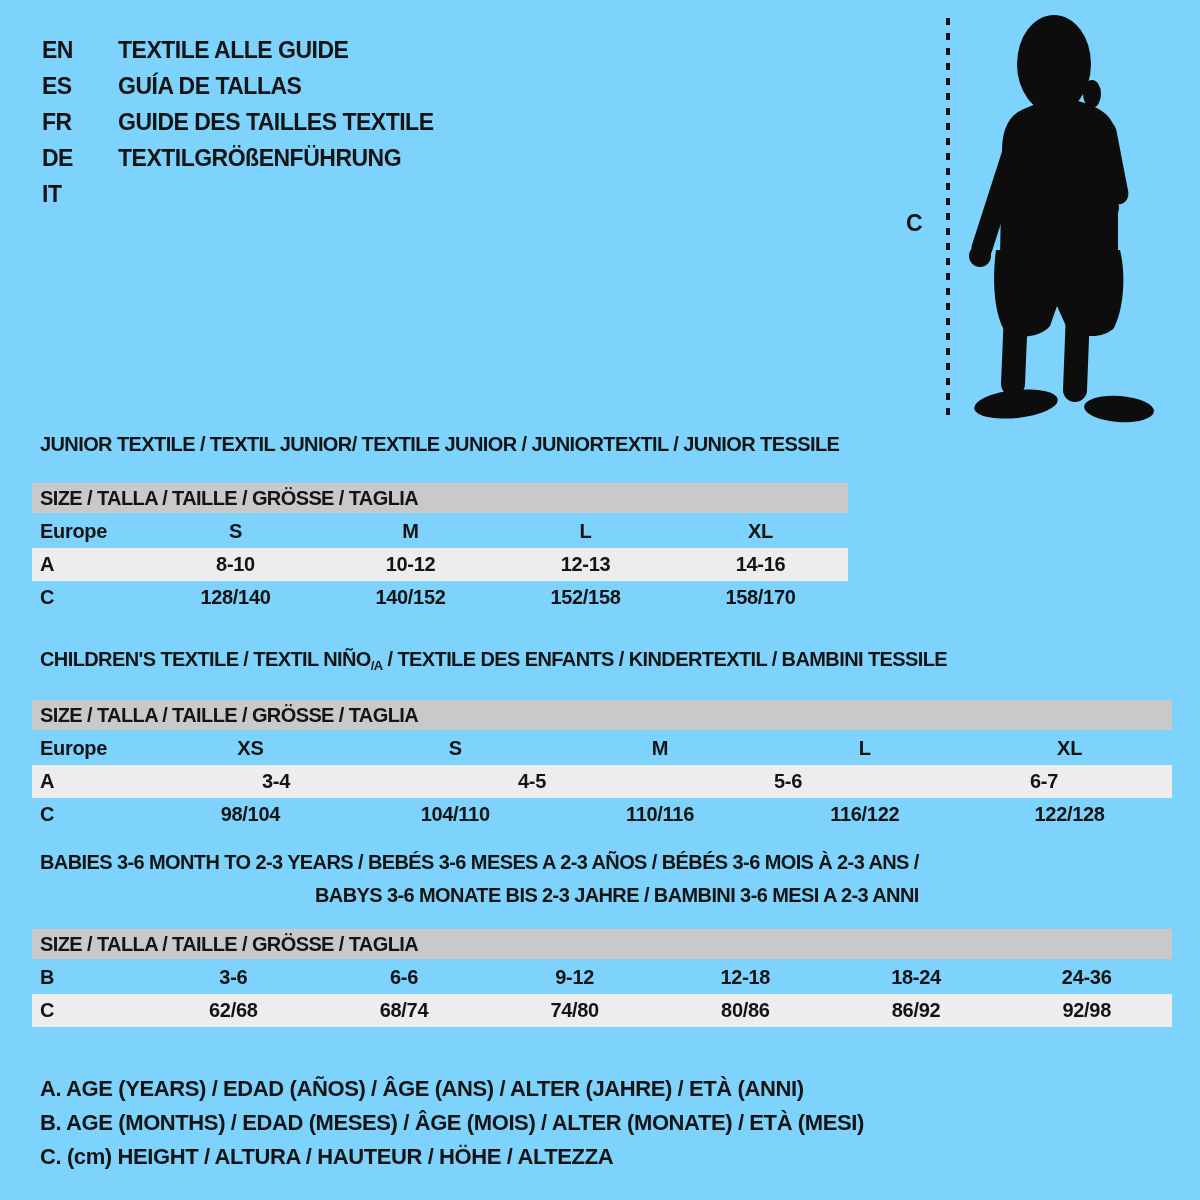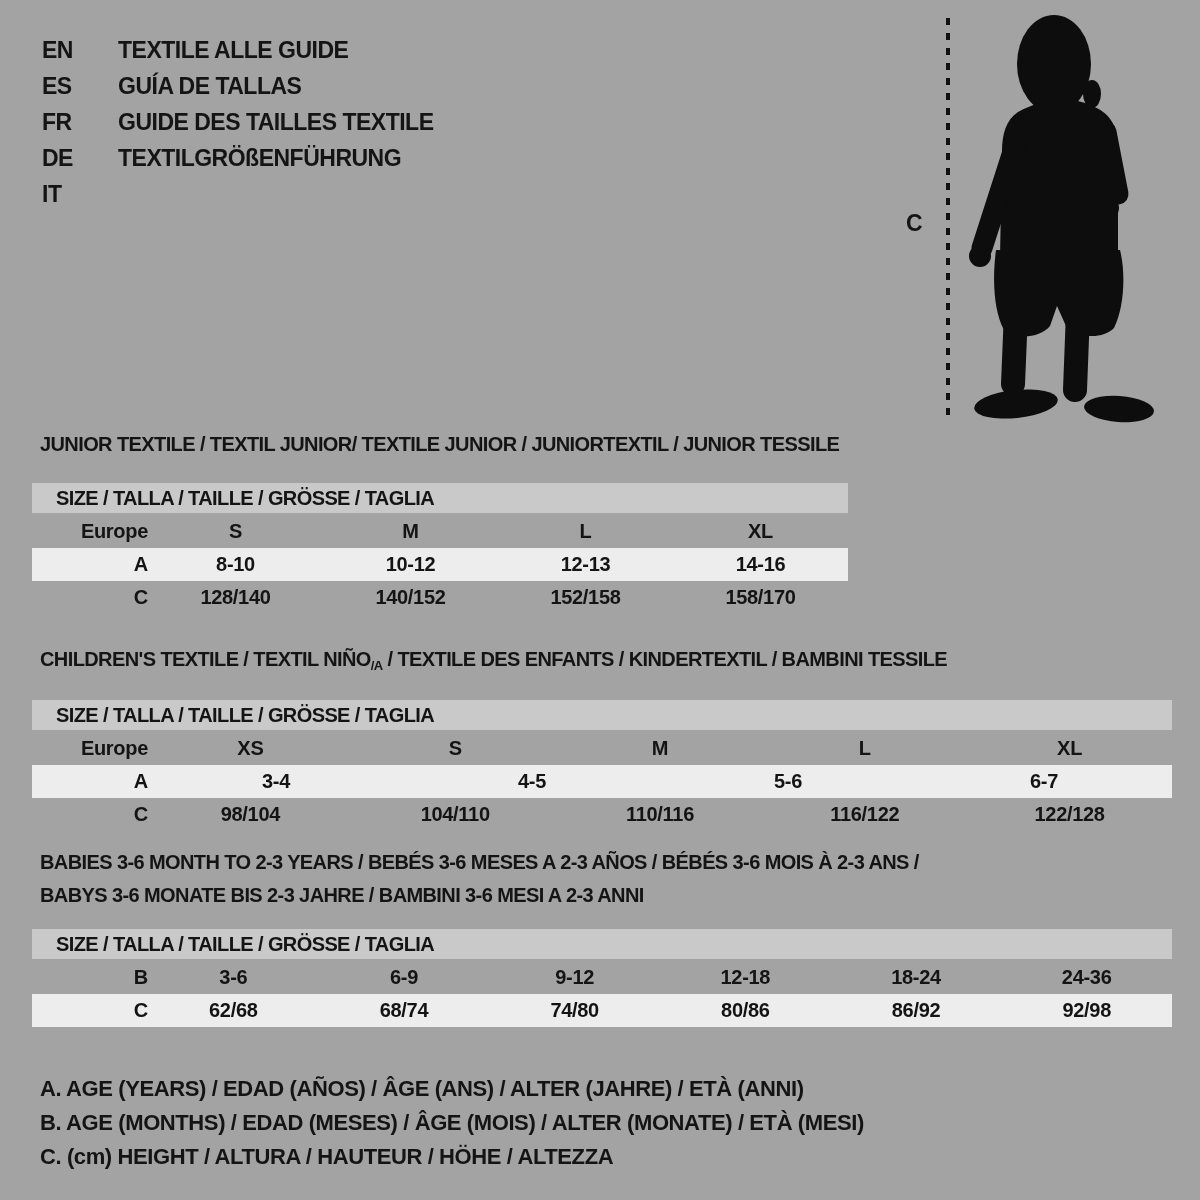--- a/index.html
+++ b/index.html
@@ -1,42 +1,42 @@
 <!DOCTYPE html>
 <html><head>
 <meta charset="utf-8">
 <style>
   html,body{margin:0;padding:0;background:#ffffff;}
   .page{
-    position:relative;width:1200px;height:1200px;background:#a3a3a3;overflow:hidden;
+    position:relative;width:1200px;height:1200px;background:#7dd3fc;overflow:hidden;
     font-family:"Liberation Sans","DejaVu Sans",sans-serif;
     font-weight:700;color:#141414;
   }
   
   .lang-block{position:absolute;left:42px;top:32px;}
   .lang-row{display:flex;height:36px;line-height:36px;font-size:23px;letter-spacing:-0.5px;white-space:nowrap;}
   .lang-code{width:76px;flex:0 0 76px;}
   
   .dash-line{position:absolute;left:944px;top:18px;}
   .c-label{position:absolute;left:906px;top:210px;font-size:23px;}
   .toddler{position:absolute;left:956px;top:12px;}
   
-  .sec-title{position:absolute;left:40px;font-size:20px;letter-spacing:-0.6px;white-space:nowrap;}
+  .sec-title{position:absolute;left:40px;font-size:20px;letter-spacing:-0.6px;white-space:nowrap;text-align:right;}
   .title-junior{top:433px;}
   .title-children{top:648px;}
   .title-babies{top:846px;line-height:33px;}
   .subsz{font-size:13px;position:relative;top:4px;}
   
   .table{position:absolute;left:32px;}
   .t-junior{top:483px;width:816px;}
   .t-children{top:700px;width:1140px;}
   .t-babies{top:929px;width:1140px;}
-  .thead{height:30px;line-height:30px;background:#c9c9c9;padding-left:24px;font-size:20px;letter-spacing:-0.6px;margin-bottom:2px;}
+  .thead{height:30px;line-height:30px;background:#c9c9c9;padding-left:8px;font-size:20px;letter-spacing:-0.6px;margin-bottom:2px;}
   .trow{display:flex;height:33px;line-height:33px;font-size:20px;letter-spacing:-0.3px;}
-  .tlabel{width:108px;flex:0 0 108px;padding-left:8px;text-align:right;}
+  .tlabel{width:108px;flex:0 0 108px;padding-left:8px;text-align:left;}
   .tcell{flex:1;text-align:center;}
   .shade{background:#ededed;}
   
   .footnotes{position:absolute;left:40px;top:1072px;}
   .footnote{height:34px;line-height:34px;font-size:22px;letter-spacing:-0.4px;white-space:nowrap;}
 </style>
 </head>
 <body>
 
 <div class="page">
@@ -142,21 +142,21 @@
 
   <div class="sec-title title-babies">
     <div>BABIES 3-6 MONTH TO 2-3 YEARS / BEBÉS 3-6 MESES A 2-3 AÑOS / BÉBÉS 3-6 MOIS À 2-3 ANS /</div>
     <div>BABYS 3-6 MONATE BIS 2-3 JAHRE / BAMBINI 3-6 MESI A 2-3 ANNI</div>
   </div>
   <div class="table t-babies">
     <div class="thead">SIZE / TALLA / TAILLE / GRÖSSE / TAGLIA</div>
     <div class="trow">
       <span class="tlabel">B</span>
       <span class="tcell">3-6</span>
-      <span class="tcell">6-9</span>
+      <span class="tcell">6-6</span>
       <span class="tcell">9-12</span>
       <span class="tcell">12-18</span>
       <span class="tcell">18-24</span>
       <span class="tcell">24-36</span>
     </div>
     <div class="trow shade">
       <span class="tlabel">C</span>
       <span class="tcell">62/68</span>
       <span class="tcell">68/74</span>
       <span class="tcell">74/80</span>

